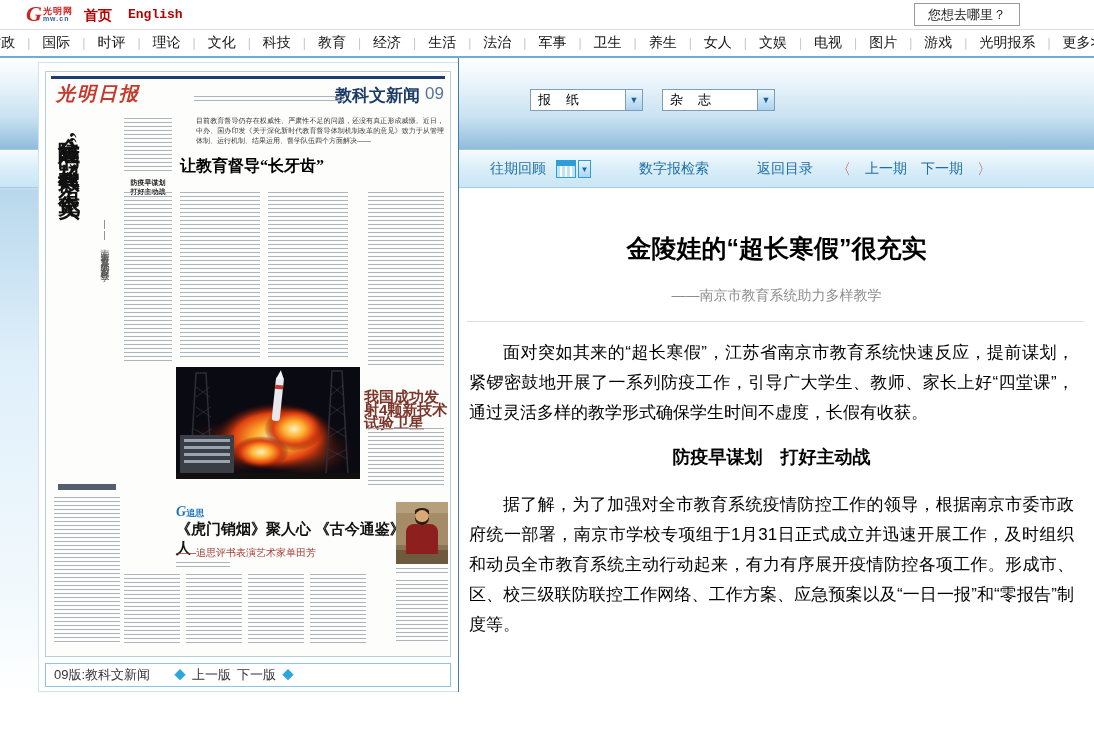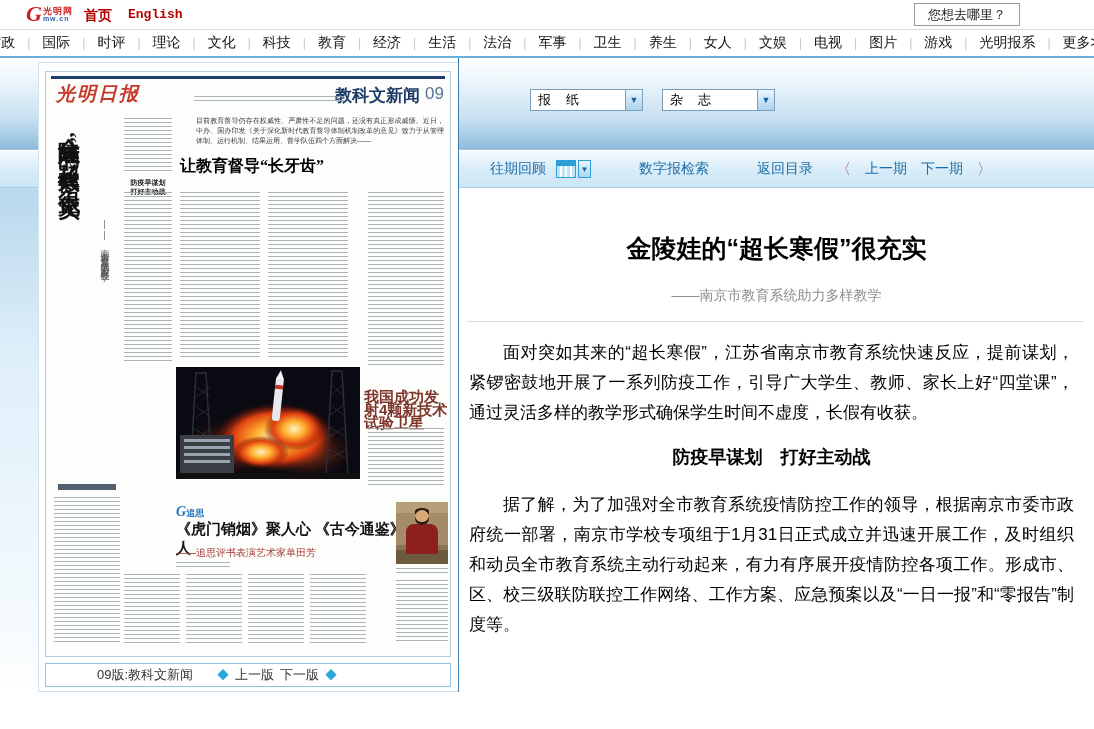--- a/index.html
+++ b/index.html
@@ -96,21 +96,21 @@
                  background:linear-gradient(180deg,#b6a07b 0 18%, #a58c68 18% 70%, #8c7452 70%);
                  overflow:hidden; }
   .pt-head { position:absolute; left:19px; top:8px; width:14px; height:15px; border-radius:50% 50% 45% 45%;
              background:#d8a877; box-shadow:0 -3px 0 0 #2a1a12 inset; }
   .pt-hair { position:absolute; left:19px; top:6px; width:14px; height:6px; border-radius:50% 50% 0 0; background:#2a1a12; }
   .pt-body { position:absolute; left:10px; top:22px; width:32px; height:30px; border-radius:8px 8px 0 0; background:#8e1f1f; }
   .pt-table { position:absolute; left:0; top:48px; width:52px; height:14px; background:#6e5a3e; }
 
   
   .page-bar { position:absolute; left:6px; top:600px; width:406px; height:24px; background:#fff;
-              border:1px solid #8fc3e4; display:flex; align-items:center; font-size:13px; color:#333;padding-left:43px; }
+              border:1px solid #8fc3e4; display:flex; align-items:center; font-size:13px; color:#333; }
   .pb-label { margin-left:8px; }
   .pb-diamond { color:#2aa7dc; font-size:12px; }
   .pb-prev-d { margin-left:24px; } 
   .pb-link { margin-left:6px; cursor:pointer; }
   .pb-next-d { margin-left:6px; }
 
   
   .content { position:absolute; left:459px; top:130px; right:0; bottom:0; background:#fff; }
   .art-title { margin-top:44px; text-align:center; font-size:25px; font-weight:bold; color:#000; }
   .art-sub { margin-top:22px; text-align:center; font-size:14px; color:#8d8d8d; }

